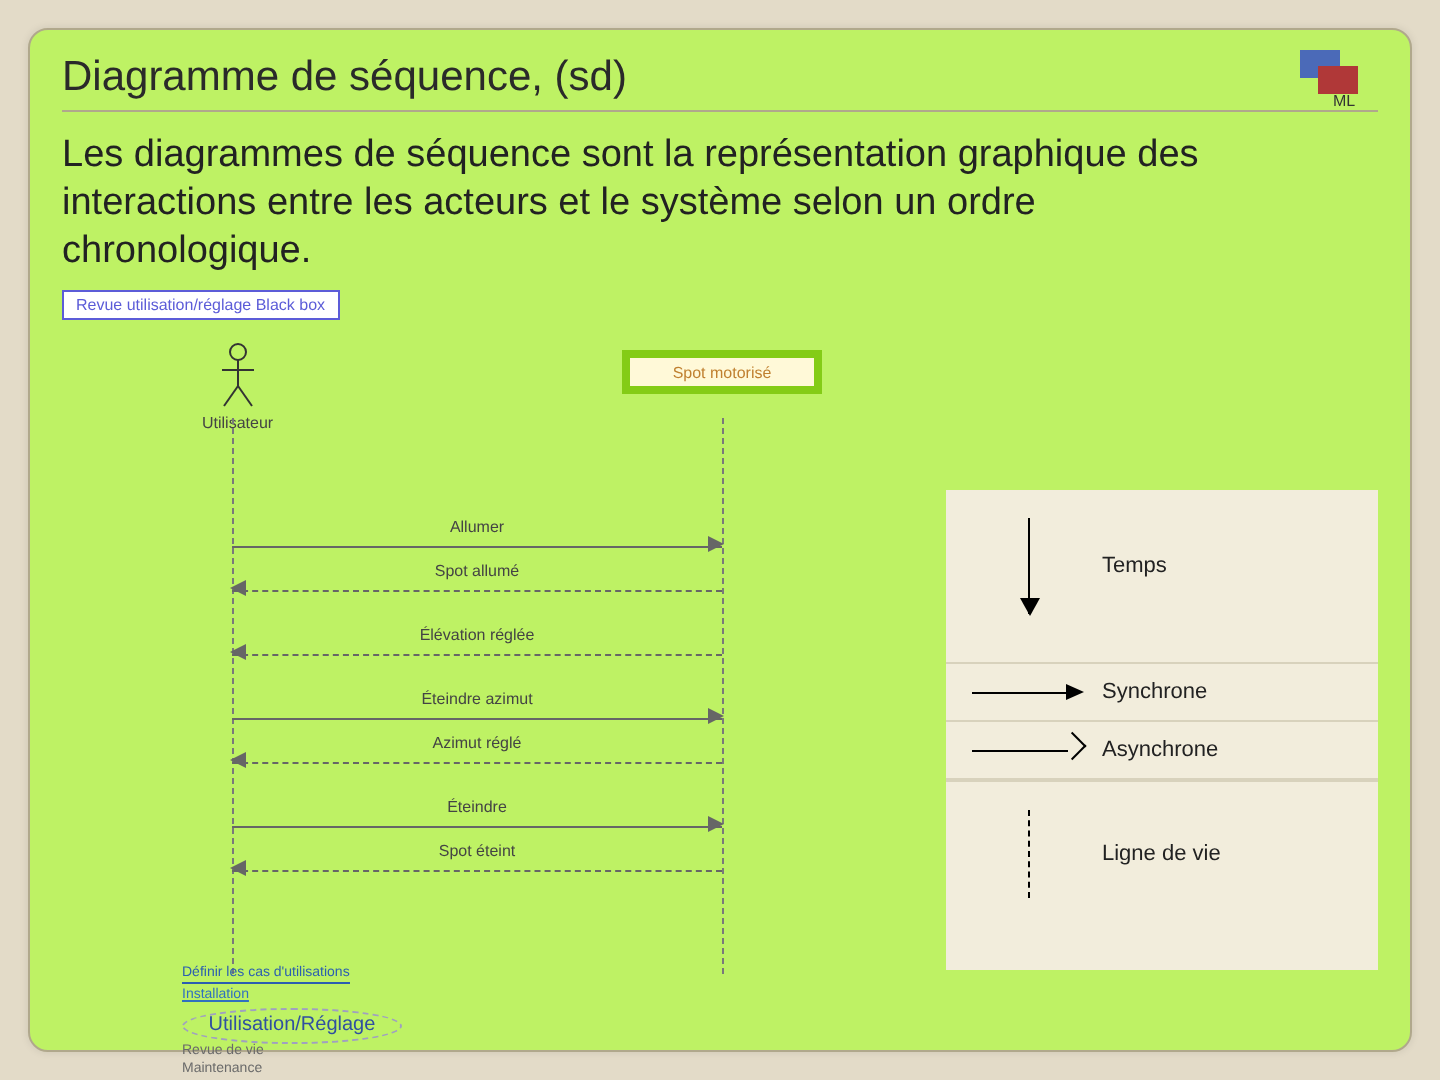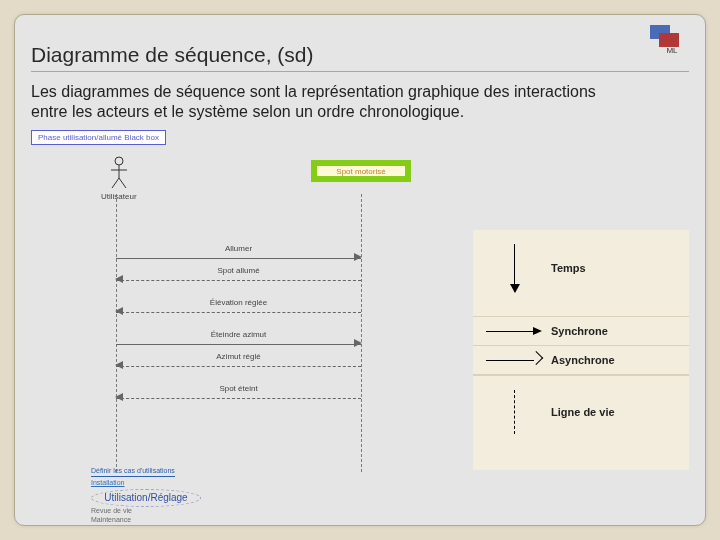--- a/index.html
+++ b/index.html
@@ -5,41 +5,41 @@
   * { box-sizing: border-box; margin: 0; padding: 0; }
   body {
     width: 720px; height: 540px;
     background: #e3dbc8;
     font-family: Verdana, Arial, sans-serif;
     padding: 14px;
     position: relative;
   }
   .card {
     width: 100%; height: 100%;
-    background: #e5e5e5;
+    background: #bef264;
     border: 1px solid #b0a88c;
     border-radius: 10px;
-    padding: 28px 16px;
+    padding: 12px 16px;
     position: relative;
     box-shadow: 0 0 4px rgba(0,0,0,0.1);
   }
   .title {
     font-size: 21px;
     color: #2a2a2a;
     border-bottom: 1px solid #b0a88c;
     padding-bottom: 4px;
     margin-bottom: 10px;
   }
   .logo {
     position: absolute;
     top: 6px; right: 10px;
     width: 46px; height: 34px;
   }
   .intro {
-    font-size: 16px;
+    font-size: 19px;
     color: #222;
     line-height: 1.25;
     margin-bottom: 8px;
     max-width: 92%;
   }
   .canvas {
     position: relative;
     width: 100%;
     height: 400px;
   }
@@ -60,21 +60,21 @@
     text-align: center;
     font-size: 8px;
     color: #444;
   }
   .stick { width: 22px; height: 34px; margin: 0 auto; }
   
   .spot {
     position: absolute;
     top: 30px; left: 280px;
     width: 100px; height: 22px;
-    border: 6px solid #84cc16;
+    border: 4px solid #84cc16;
     background: #fff9d8;
     color: #c08030;
     font-size: 8px;
     display: flex; align-items: center; justify-content: center;
   }
   
   .lifeline {
     position: absolute;
     top: 64px;
     width: 0;
@@ -129,21 +129,20 @@
   }
   
   .legend {
     position: absolute;
     right: 0px; top: 100px;
     width: 216px;
     background: #f2eddc;
     font-size: 11px;
     color: #222;
     padding-bottom: 12px;
-    font-weight: bold;
   }
   .lg-row {
     display: flex; align-items: center;
     padding: 8px 10px;
   }
   .lg-row.tall { padding: 14px 10px 24px; }
   .lg-sym { width: 62px; display: flex; align-items: center; justify-content: center; }
   .lg-txt { flex: 1; padding-left: 6px; }
   .divider { border-top: 1px solid #d8d2bc; margin: 0; }
   .sym-time {
@@ -179,21 +178,21 @@
   <svg class="logo" viewBox="0 0 46 34">
     <rect x="1" y="4" width="20" height="14" fill="#4b6ab8"></rect>
     <rect x="10" y="12" width="20" height="14" fill="#b03838"></rect>
     <text x="23" y="32" font-size="8" fill="#333" text-anchor="middle">ML</text>
   </svg>
 
   <p class="intro">Les diagrammes de séquence sont la représentation graphique des interactions entre les acteurs et le système selon un ordre chronologique.</p>
 
   <div class="canvas">
 
-    <div class="frame-label">Phase utilisation/allumé Black box</div>
+    <div class="frame-label">Revue utilisation/réglage Black box</div>
 
     <div class="actor">
       <svg class="stick" viewBox="0 0 22 34">
         <circle cx="11" cy="5" r="4" fill="none" stroke="#333" stroke-width="1"></circle>
         <line x1="11" y1="9" x2="11" y2="22" stroke="#333" stroke-width="1"></line>
         <line x1="3" y1="14" x2="19" y2="14" stroke="#333" stroke-width="1"></line>
         <line x1="11" y1="22" x2="4" y2="32" stroke="#333" stroke-width="1"></line>
         <line x1="11" y1="22" x2="18" y2="32" stroke="#333" stroke-width="1"></line>
       </svg>
       <div>Utilisateur</div>
@@ -206,20 +205,21 @@
 
     <div class="msgs" id="msgs">
         <div class="msg"><span class="label">Allumer</span><div class="line"></div><div class="arrR"></div></div>
         <div class="msg ret"><span class="label">Spot allumé</span><div class="line"></div><div class="arrL"></div></div>
         <div class="gap"></div>
         <div class="msg ret"><span class="label">Élévation réglée</span><div class="line"></div><div class="arrL"></div></div>
         <div class="gap"></div>
         <div class="msg"><span class="label">Éteindre azimut</span><div class="line"></div><div class="arrR"></div></div>
         <div class="msg ret"><span class="label">Azimut réglé</span><div class="line"></div><div class="arrL"></div></div>
         <div class="gap"></div>
+        <div class="msg"><span class="label">Éteindre</span><div class="line"></div><div class="arrR"></div></div>
         <div class="msg ret"><span class="label">Spot éteint</span><div class="line"></div><div class="arrL"></div></div>
       </div>
 
     <div class="footer">
       <span class="h">Définir les cas d'utilisations</span>
       <span class="em">Installation</span>
       <div class="cloud">Utilisation/Réglage</div>
       <span>Revue de vie</span><br>
       <span>Maintenance</span>
     </div>

